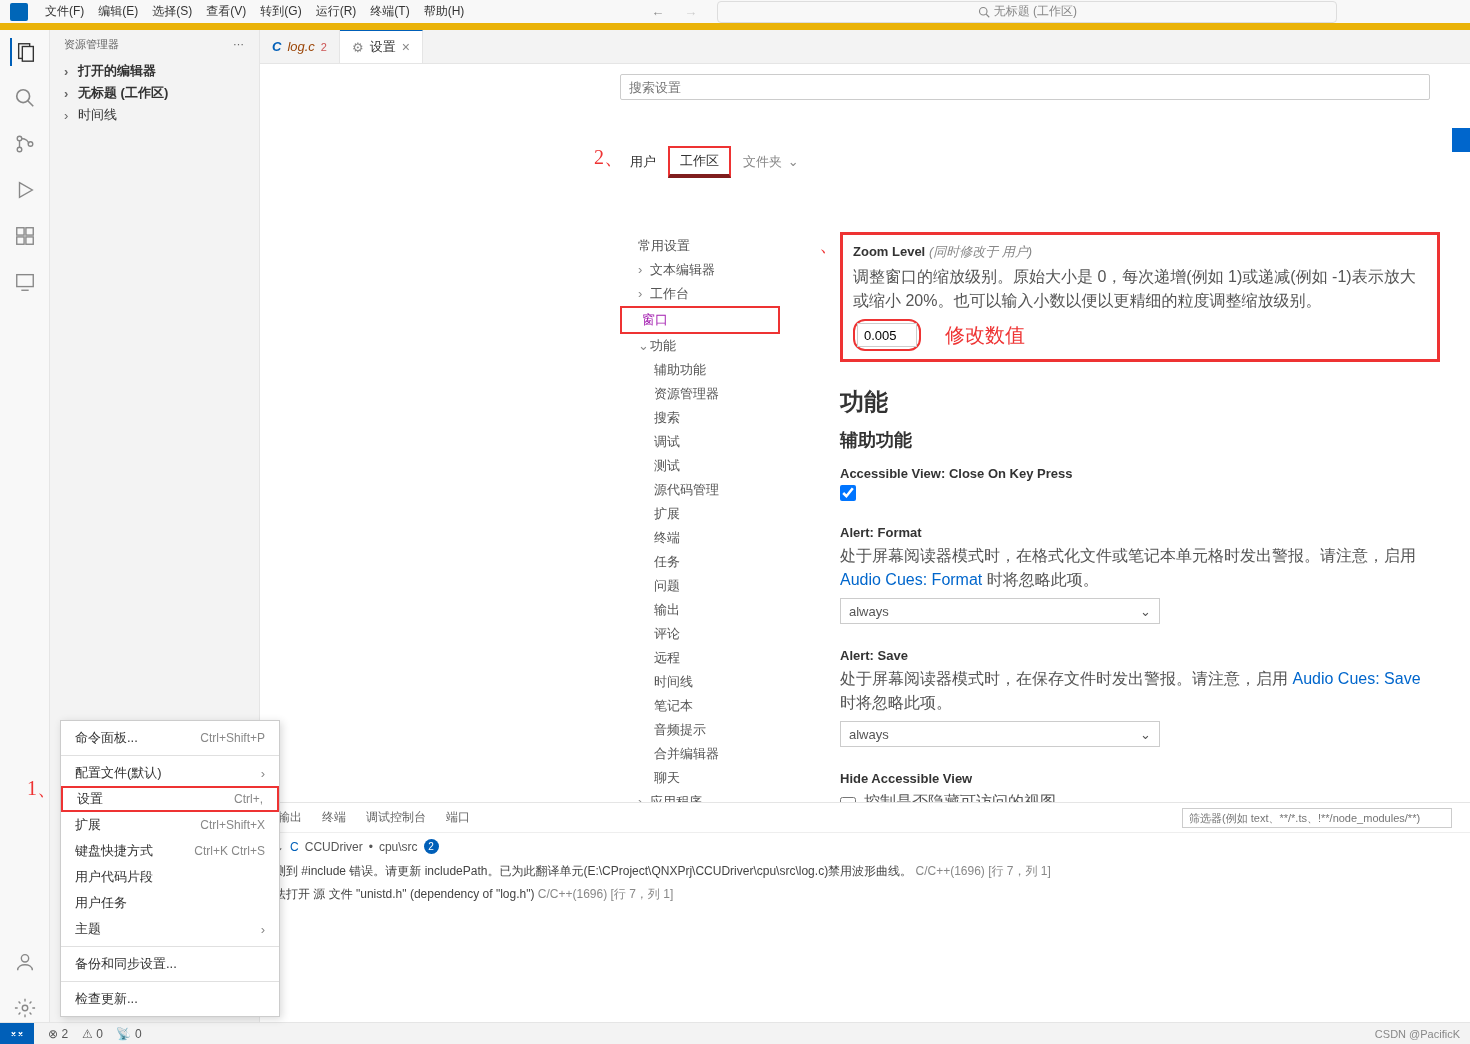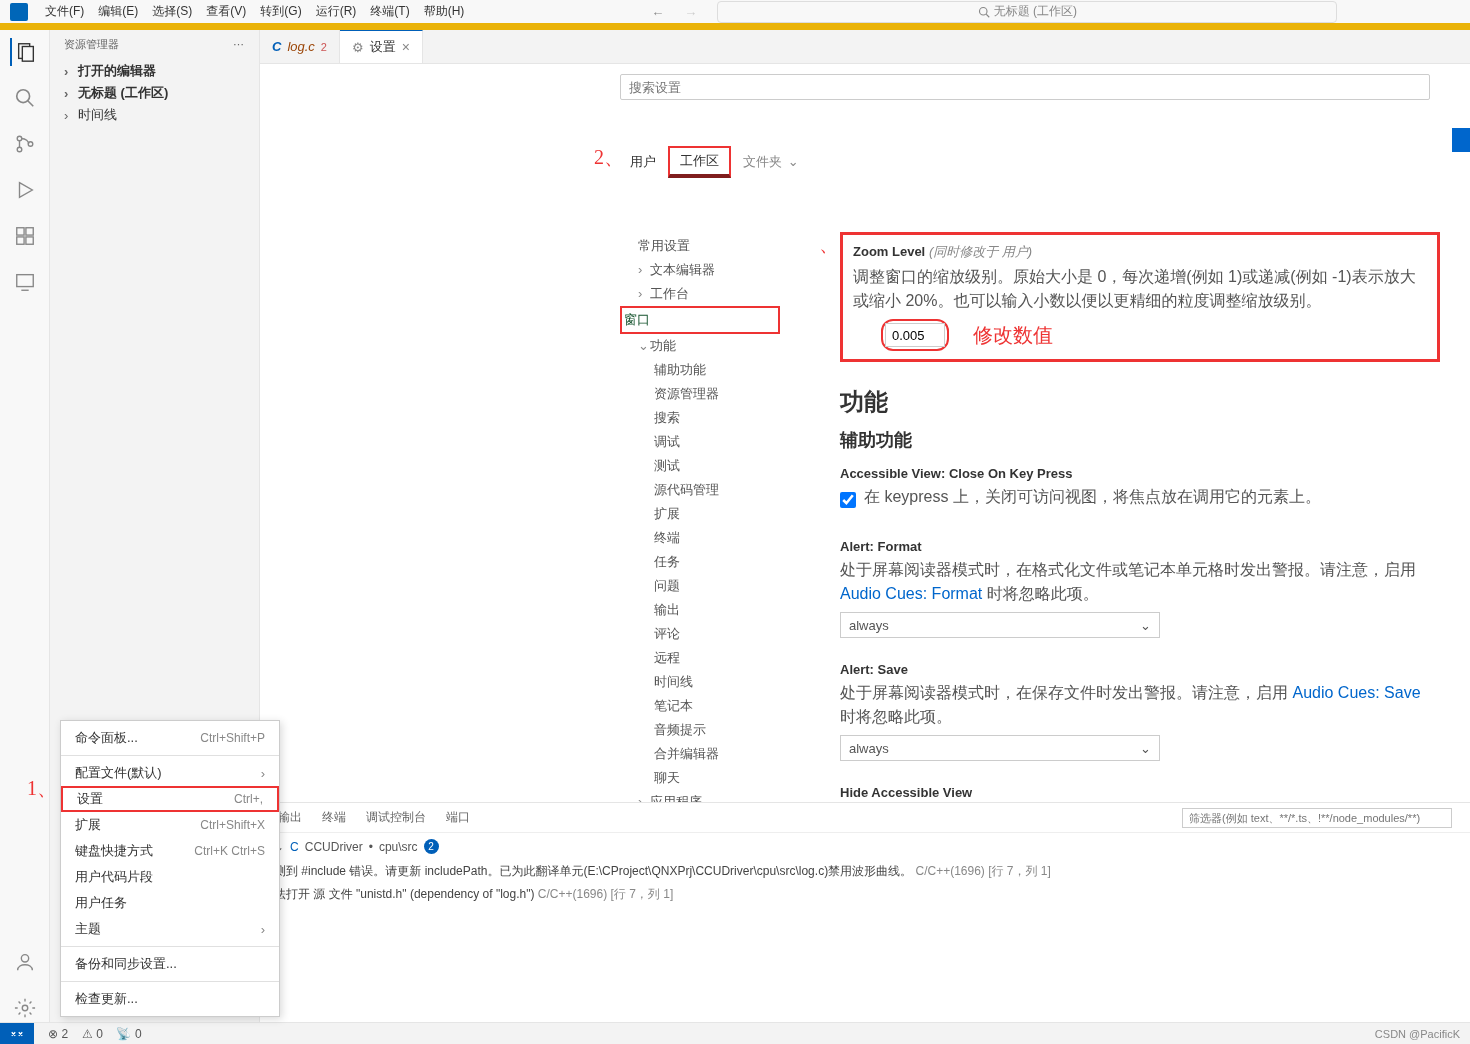--- a/index.html
+++ b/index.html
@@ -56,21 +56,21 @@
 .scope-row .scope.workspace { border-bottom: 4px solid #7f1d1d; }
 .scope-row .folder { color: #888; }
 .scope-row .chev { color: #888; margin-left: 2px; }
 
 .settings-split { flex: 1; display: flex; overflow: hidden; }
 
 
 .toc { width: 200px; margin-left: 360px; padding: 12px 0; font-size: 13px; overflow-y: auto; }
 .toc .toc-item { padding: 3px 0 3px 18px; cursor: pointer; color: #555; }
 .toc .toc-item.l2 { padding-left: 34px; }
-.toc .toc-item.active { color: #14532d; border: 1px solid #005fb8; border: 2px solid #e33; padding-left: 2px; }
+.toc .toc-item.active { color: #a21caf; border: 1px solid #005fb8; border: 2px solid #e33; padding-left: 20px; }
 .toc .sel { border: 1px solid #005fb8; }
 .toc .chev { color: #888; width: 12px; display: inline-block; }
 
 
 .settings-list { flex: 1; padding: 10px 30px 20px 20px; overflow-y: auto; }
 .setting { margin-bottom: 24px; position: relative; }
 .setting-title { font-size: 13px; font-weight: 600; margin-bottom: 4px; }
 .setting-note { font-style: italic; color: #888; font-weight: 400; }
 .setting-desc { font-size: 16px; color: #555; margin-bottom: 6px; line-height: 1.5; }
 .setting-input { width: 60px; height: 24px; border: 1px solid #ccc; padding: 0 6px; font-size: 13px; }
@@ -268,34 +268,33 @@
           <div class="toc-item l2">聊天</div>
           <div class="toc-item"><span class="chev">›</span><span>应用程序</span></div>
           <div class="toc-item"><span class="chev">›</span><span>扩展</span></div>
         </div>
 
         <div class="settings-list">
           <div class="setting" style="border:3px solid #e33; padding:8px 10px; position:relative;">
             <span class="annot" style="left:-34px; top:-4px;">4、</span>
             <div class="setting-title"><span>Zoom Level</span> <span class="setting-note">(同时修改于 用户)</span></div>
             <div class="setting-desc">调整窗口的缩放级别。原始大小是 0，每次递增(例如 1)或递减(例如 -1)表示放大或缩小 20%。也可以输入小数以便以更精细的粒度调整缩放级别。</div>
-            <div style="display:flex; align-items:center; gap:24px;margin-left:28px;">
+            <div style="display:flex; align-items:center; gap:24px;">
               <span style="border:2px solid #e33; border-radius:12px; padding:2px;"><input class="setting-input" value="0.005" style=""></span>
               <span style="color:#e33; font-size:20px;">修改数值</span>
             </div>
           </div>
 
           <div class="heading-big">功能</div>
           <div class="heading-med">辅助功能</div>
 
           <div class="setting">
             <div class="setting-title">Accessible View: Close On Key Press</div>
             <div class="setting-chk">
               <input type="checkbox" checked="" style="">
-              <span class="setting-desc">在 keypress 上，关闭可访问视图，将焦点放在调用它的元素上。</span>
             </div>
           </div>
 
           <div class="setting">
             <div class="setting-title">Alert: Format</div>
             <div class="setting-desc"><span>处于屏幕阅读器模式时，在格式化文件或笔记本单元格时发出警报。请注意，启用 </span><a class="setting-link">Audio Cues: Format</a><span> 时将忽略此项。</span></div>
             <div class="setting-select">
                 <span>always</span>
                 <span>⌄</span>
               </div>

